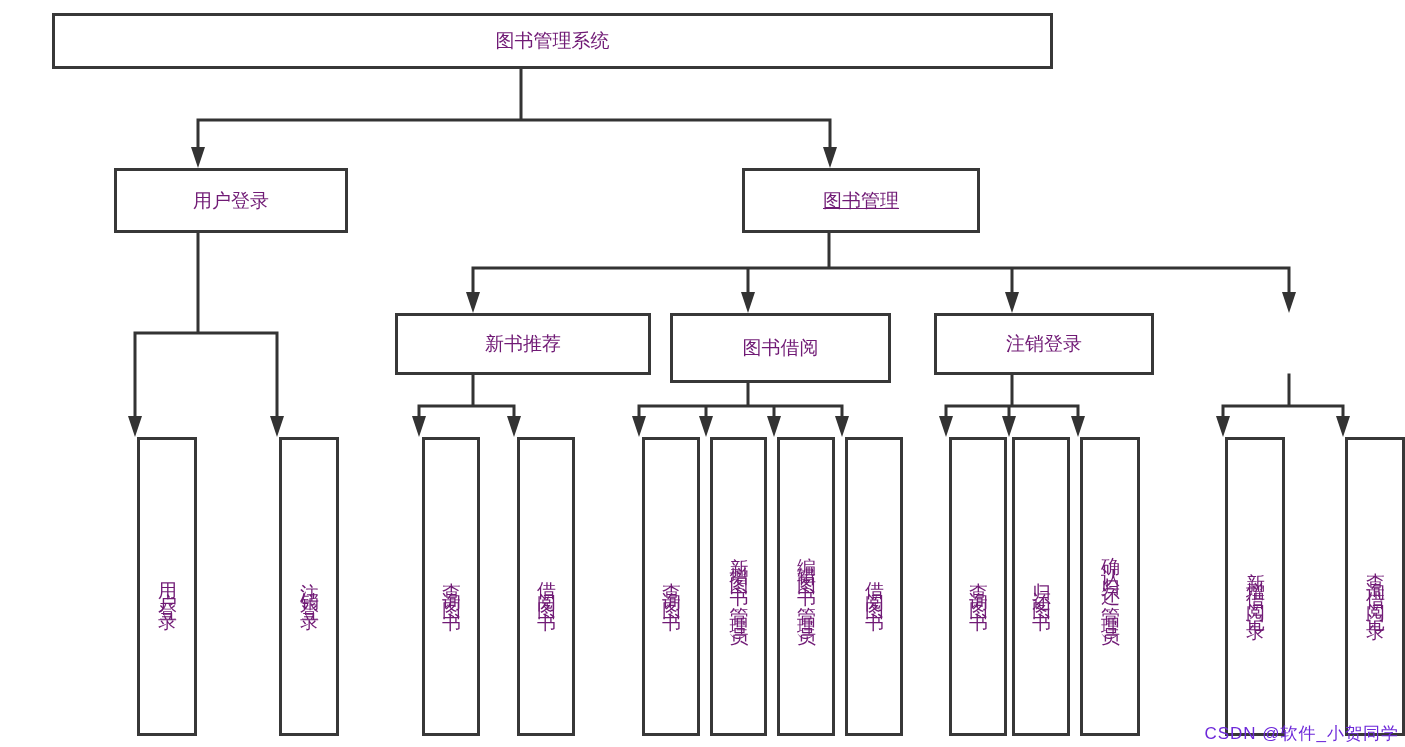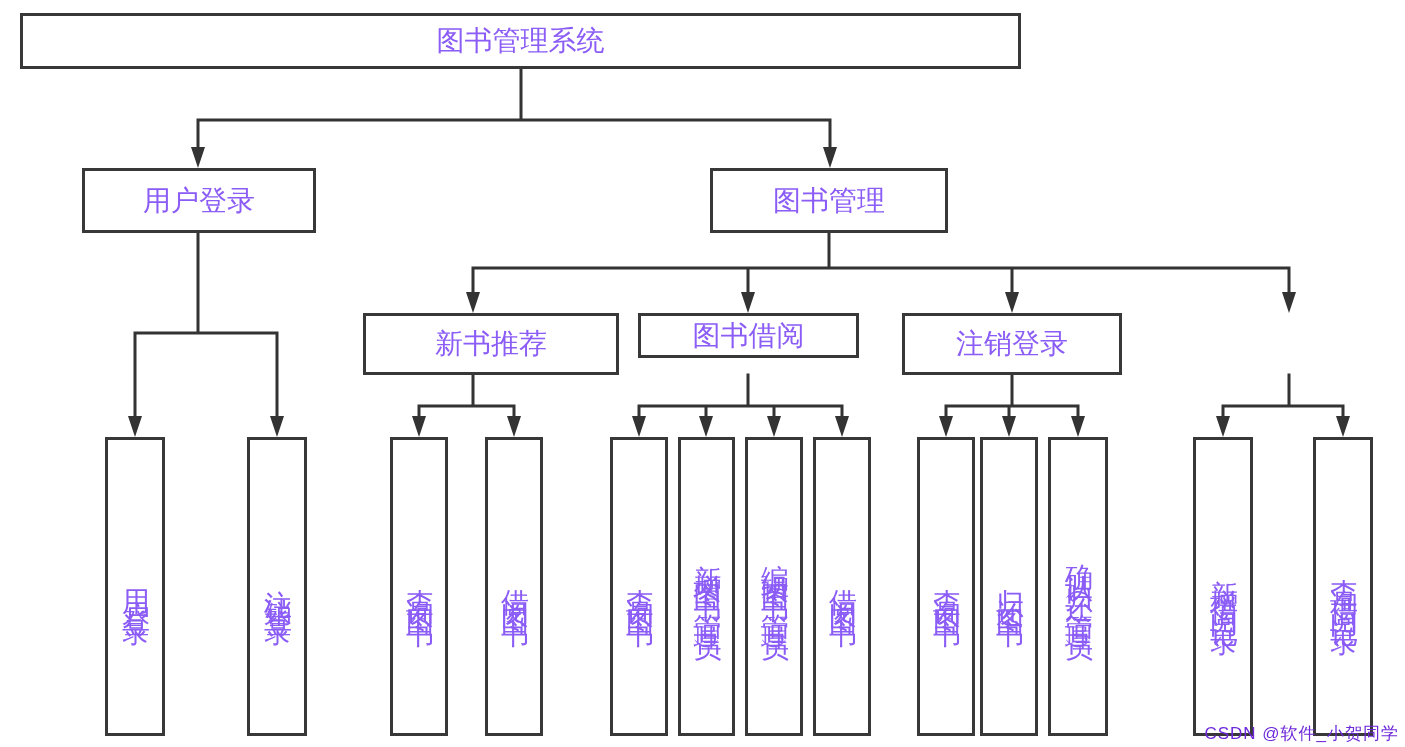--- a/index.html
+++ b/index.html
@@ -4,32 +4,32 @@
 <style>
   html,body { margin:0; padding:0; background:#ffffff; }
   .canvas {
     position:relative; width:1405px; height:747px; background:#ffffff;
     font-family:"Liberation Sans","DejaVu Sans",sans-serif; overflow:hidden;
   }
   .connectors { position:absolute; left:0; top:0; width:1405px; height:747px; z-index:0; }
   .box {
     position:absolute; box-sizing:border-box; border:3px solid #383838; background:#ffffff;
     display:flex; align-items:center; justify-content:center;
-    color:#8b5cf6; font-size:28px; z-index:1; text-align:center; white-space:nowrap;
+    color:#701a75; font-size:19px; z-index:1; text-align:center; white-space:nowrap;margin-left:32px;
   }
   .vbox span {
     writing-mode:vertical-rl; text-orientation:mixed;
     letter-spacing:10px; line-height:1.1; white-space:nowrap;
   }
   
   .n-root            { left:20px;   top:13px;  width:1001px; height:56px; }
   .n-user-login-grp  { left:82px;   top:168px; width:234px;  height:65px; }
-  .n-book-mgmt-grp   { left:710px;  top:168px; width:238px;  height:65px; }
+  .n-book-mgmt-grp   { left:710px;  top:168px; width:238px;  height:65px;text-decoration:underline; }
   .n-new-book-rec    { left:363px;  top:313px; width:256px;  height:62px;justify-content:center; }
-  .n-book-borrow     { left:638px;  top:313px; width:221px;  height:45px; }
+  .n-book-borrow     { left:638px;  top:313px; width:221px;  height:70px; }
   .n-current-borrow  { left:902px;  top:313px; width:220px;  height:62px; }
   .n-borrow-records  { left:1179px; top:313px; width:220px;  height:62px; }
   .leaf { top:437px; height:299px; }
   .n-leaf-user-login    { left:105px;  width:60px; }
   .n-leaf-logout        { left:247px;  width:60px; }
   .n-leaf-query-book-1  { left:390px;  width:58px; }
   .n-leaf-borrow-book-1 { left:485px;  width:58px; }
   .n-leaf-query-book-2  { left:610px;  width:58px; }
   .n-leaf-add-book      { left:678px;  width:57px; }
   .n-leaf-edit-book     { left:745px;  width:58px; }

